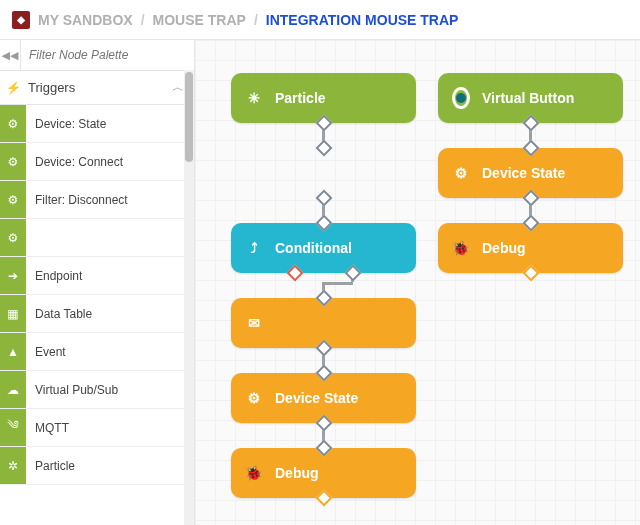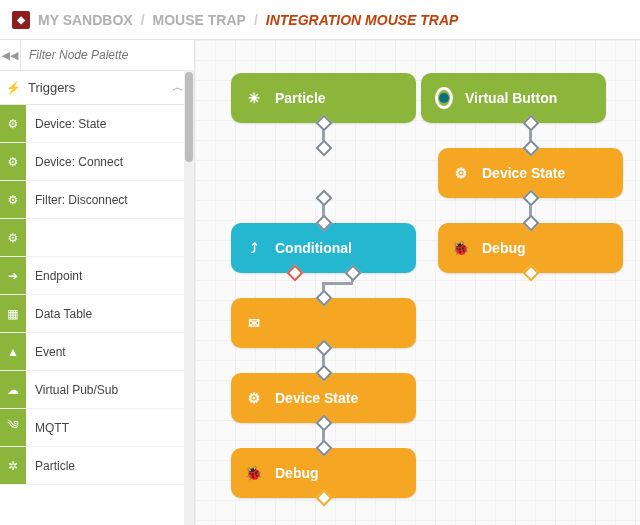--- a/index.html
+++ b/index.html
@@ -26,21 +26,21 @@
   .breadcrumb .logo {
     width: 18px; height: 18px;
     background: #8b1e1e;
     display: inline-flex;
     align-items: center; justify-content: center;
     color: #fff;
     font-size: 10px;
     border-radius: 2px;
   }
   .breadcrumb .sep { color: #ccc; }
-  .breadcrumb .current { color: #c2410c; font-style: italic; }
+  .breadcrumb .current { color: #1d4ed8; }
   .main {
     display: flex;
     height: calc(100% - 40px);
   }
   .sidebar {
     width: 195px;
     background: #fff;
     border-right: 1px solid #e5e5e5;
     position: relative;
     display: flex;
@@ -303,21 +303,21 @@
     <div class="port" style="left:129px;top:333px"></div>
     <div class="port out" style="left:129px;top:383px"></div>
 
     <div class="node orange" style="left:36px;top:408px">
       <span class="nicon">🐞</span>
       <span>Debug</span>
     </div>
     <div class="port" style="left:129px;top:408px"></div>
     <div class="port" style="left:129px;top:458px;background:#fff;border-color:#f5a623"></div>
 
-    <div class="node green" style="left:226px;top:33px">
+    <div class="node green" style="left:243px;top:33px">
       <span class="nicon">
         <span class="vbtn-ring">
             <span class="vbtn-dot"></span>
           </span>
       </span>
       <span>Virtual Button</span>
     </div>
     <div class="port out" style="left:336px;top:83px"></div>
 
     <div class="node orange" style="left:243px;top:108px">

